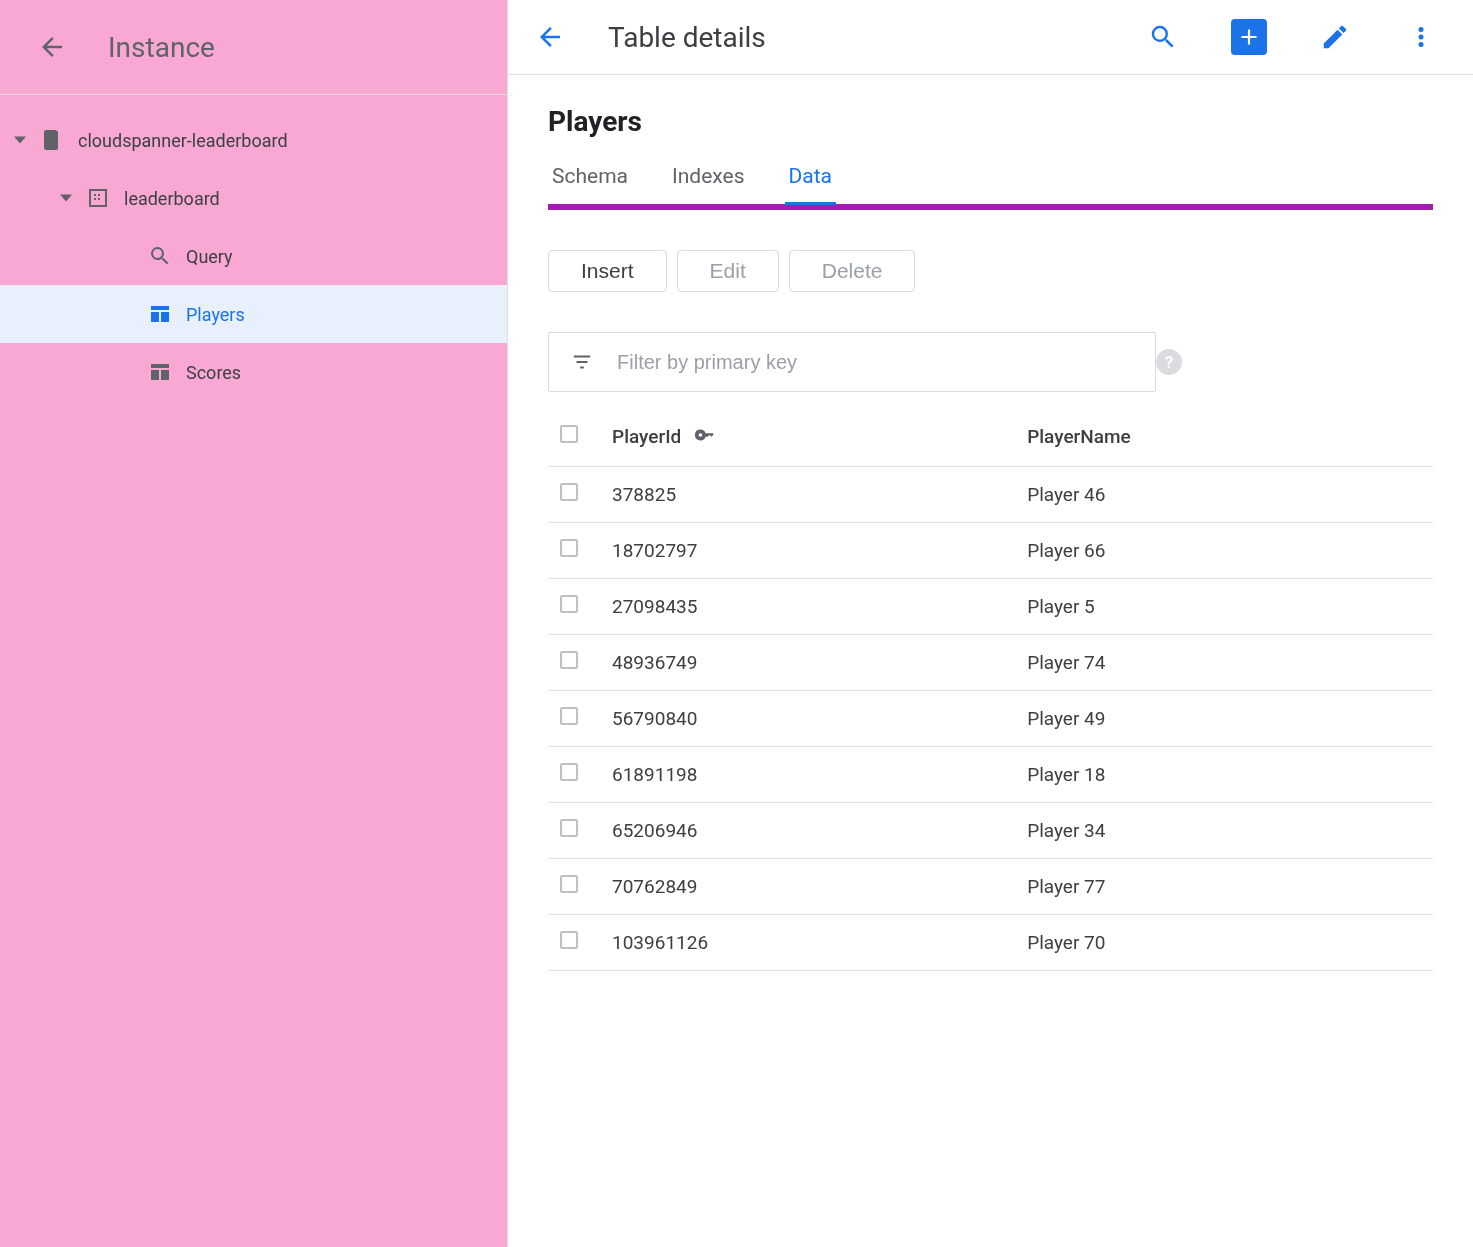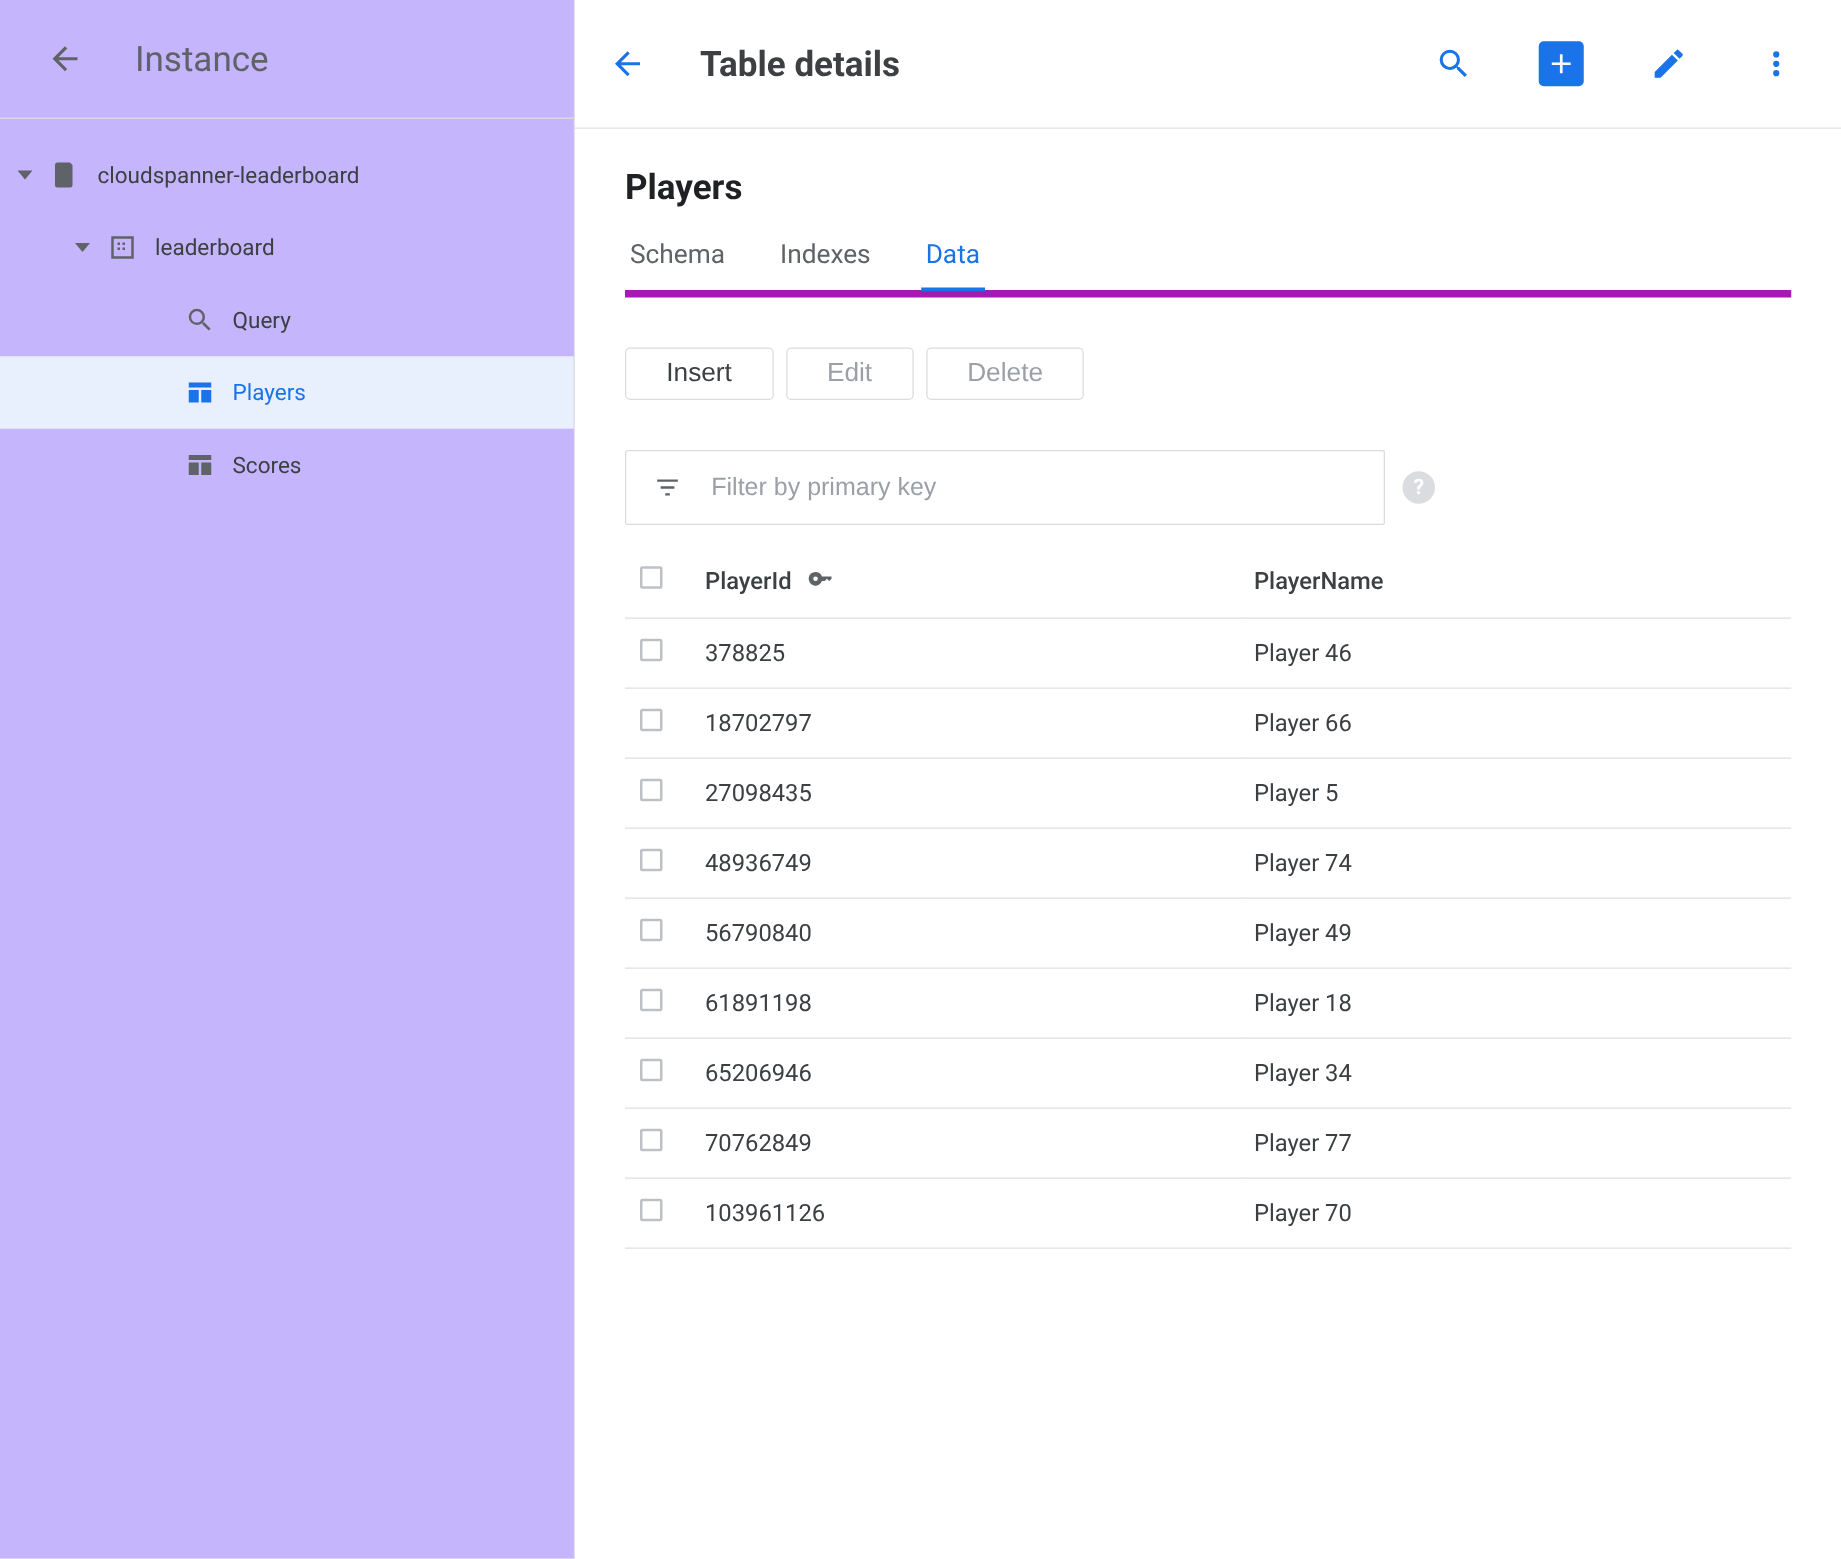--- a/index.html
+++ b/index.html
@@ -10,22 +10,22 @@
     color: #202124;
     background: #fff;
     display: flex;
     width: 1473px;
     height: 1247px;
     overflow: hidden;
   }
 
   
   .sidebar {
-    width: 460px;
-    background: #c4b5fd;
+    width: 508px;
+    background: #f9a8d4;
     border-right: 1px solid #e0e0e0;
     display: flex;
     flex-direction: column;
   }
   .sidebar-header {
     height: 95px;
     display: flex;
     align-items: center;
     padding: 0 28px;
     border-bottom: 1px solid #e0e0e0;
@@ -65,26 +65,25 @@
   .row-icon svg { width: 24px; height: 24px; fill:#5f6368; }
 
   
   .main {
     flex: 1;
     display: flex;
     flex-direction: column;
     background: #fff;
   }
   .main-header {
-    height: 103px;
+    height: 75px;
     display: flex;
     align-items: center;
     padding: 0 28px 0 18px;
     border-bottom: 1px solid #e0e0e0;
-    font-weight: bold;
   }
   .main-title {
     font-size: 28px;
     color: #3c4043;
     margin-left: 34px;
   }
   .spacer { flex: 1; }
   .icon-btn {
     width: 48px; height: 48px;
     display:flex; align-items:center; justify-content:center;
@@ -137,21 +136,20 @@
     border-radius: 4px;
     background: #fff;
     color: #3c4043;
     cursor:pointer;
   }
   .btn:disabled { color: #9aa0a6; cursor: not-allowed; }
 
   .filter-row {
     display:flex;
     align-items:center;
-    gap: 14px;
     margin-bottom: 22px;
   }
   .filter-box {
     flex: 0 0 608px;
     display:flex;
     align-items:center;
     border: 1px solid #dadce0;
     border-radius: 2px;
     height: 60px;
     padding: 0 22px;

